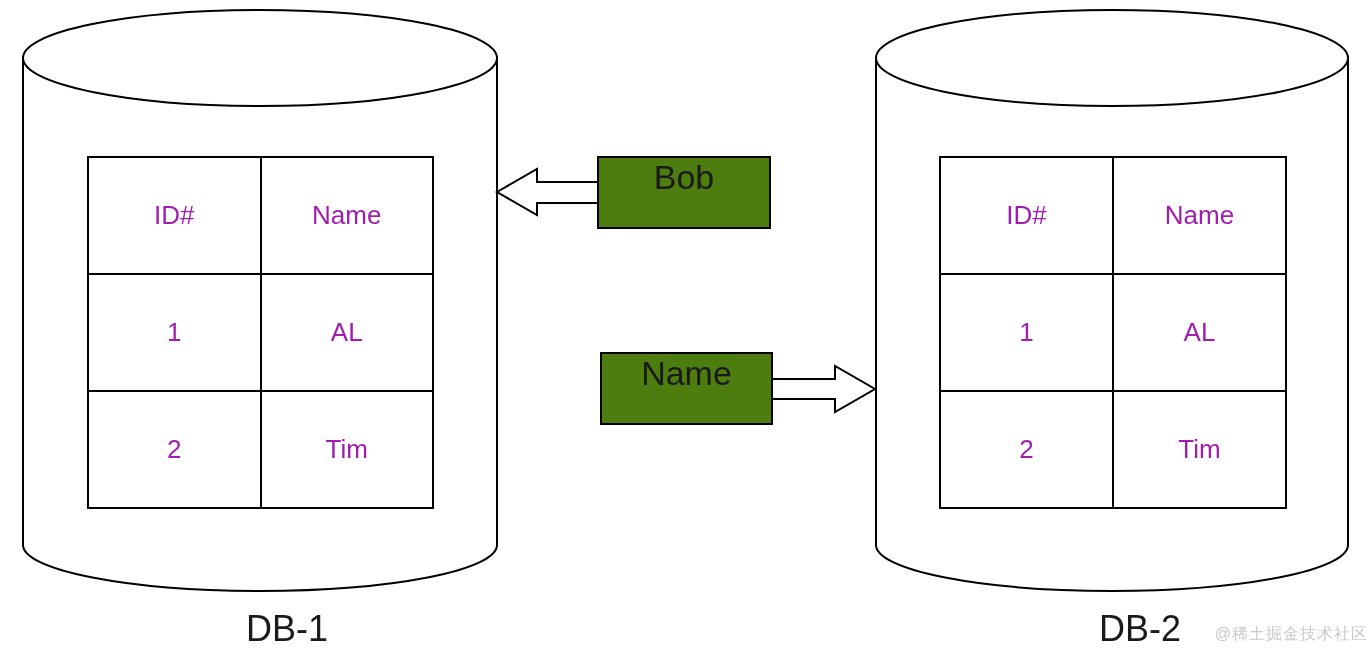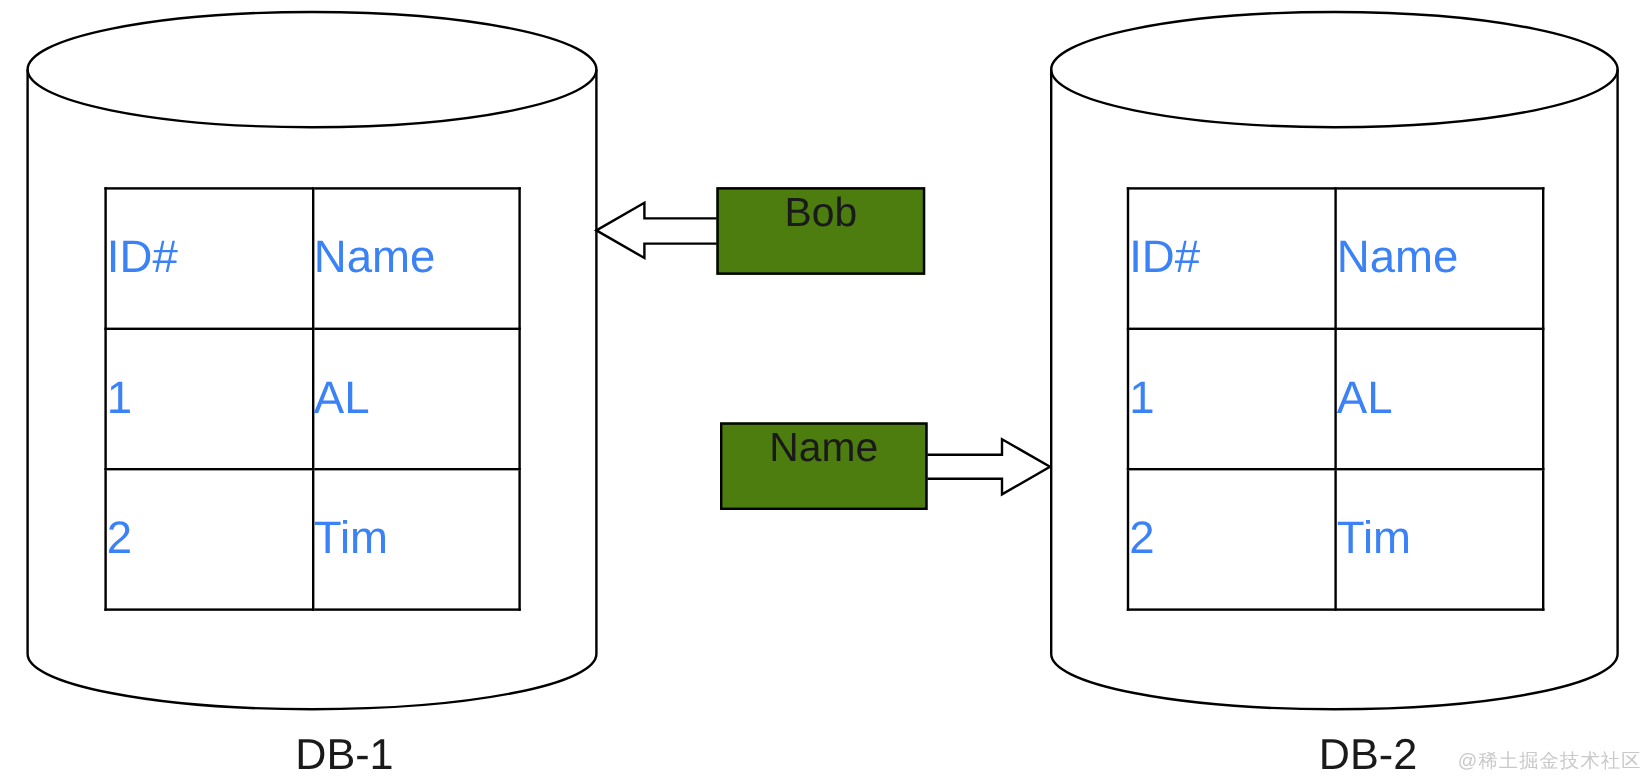--- a/index.html
+++ b/index.html
@@ -34,24 +34,24 @@
     stroke-linejoin: miter;
   }
   table.dbtable {
     position: absolute;
     border-collapse: collapse;
     table-layout: fixed;
     background: #ffffff;
   }
   table.dbtable td {
     border: 2px solid #000000;
-    text-align: left;
+    text-align: center;
     vertical-align: middle;
-    font-size: 38px;
-    color: #3b82f6;
+    font-size: 26px;
+    color: #a21caf;
     padding: 0;
   }
   #table-db1 { left: 87px;  top: 156px; width: 347px; height: 347px; }
   #table-db2 { left: 939px; top: 156px; width: 348px; height: 347px; }
   .dbtable td { width: 50%; height: 115px; }
   .msg-box {
     position: absolute;
     border: 2px solid #000000;
     background: #4d7c0f;
     display: flex;

